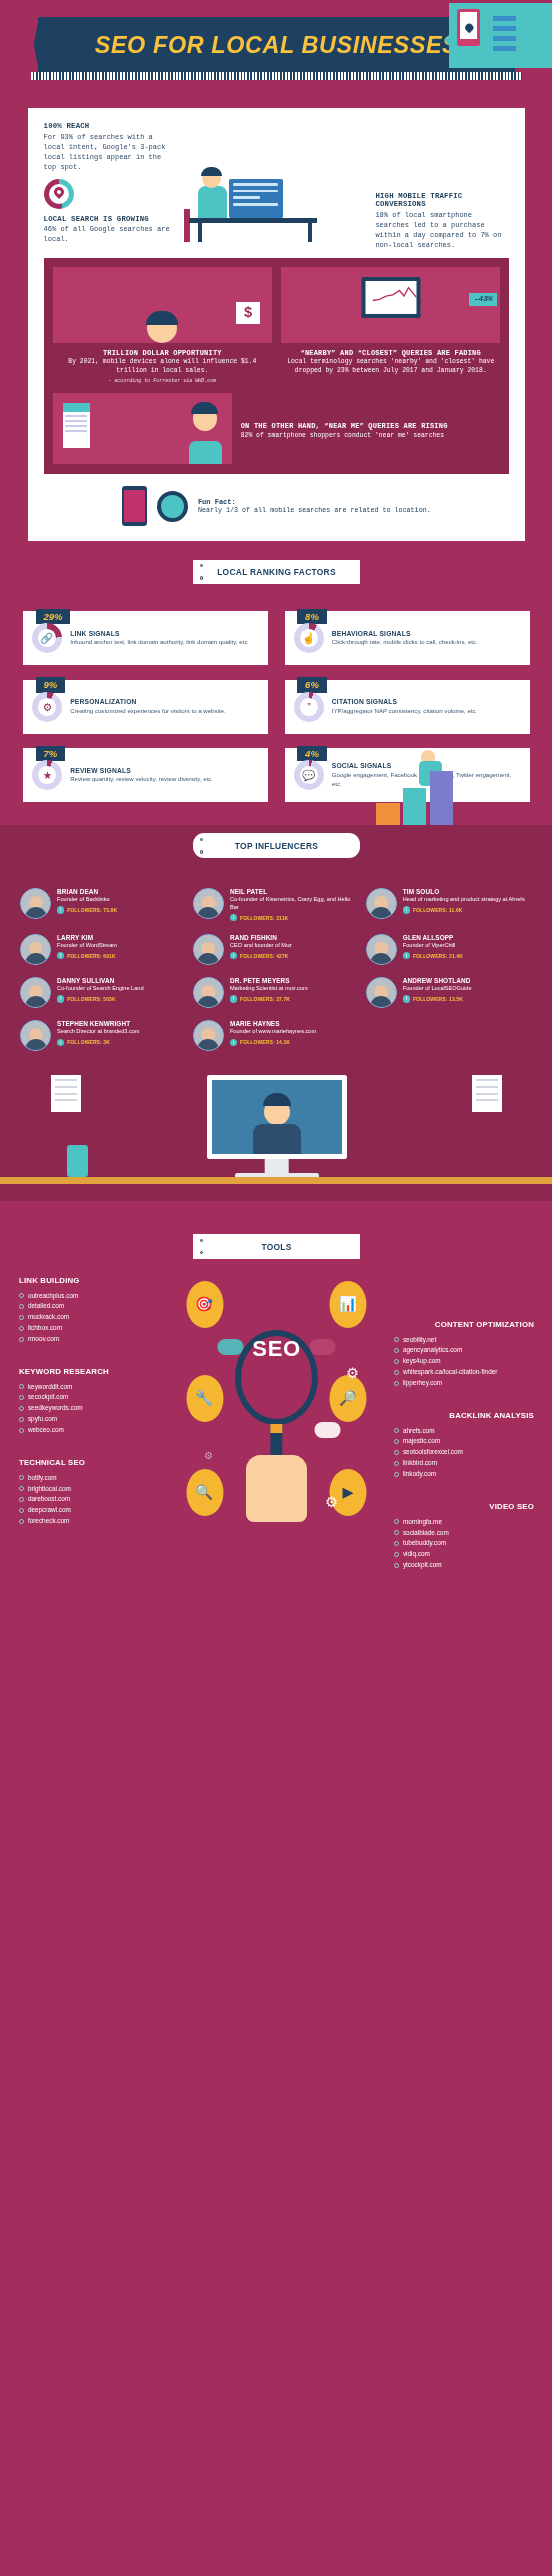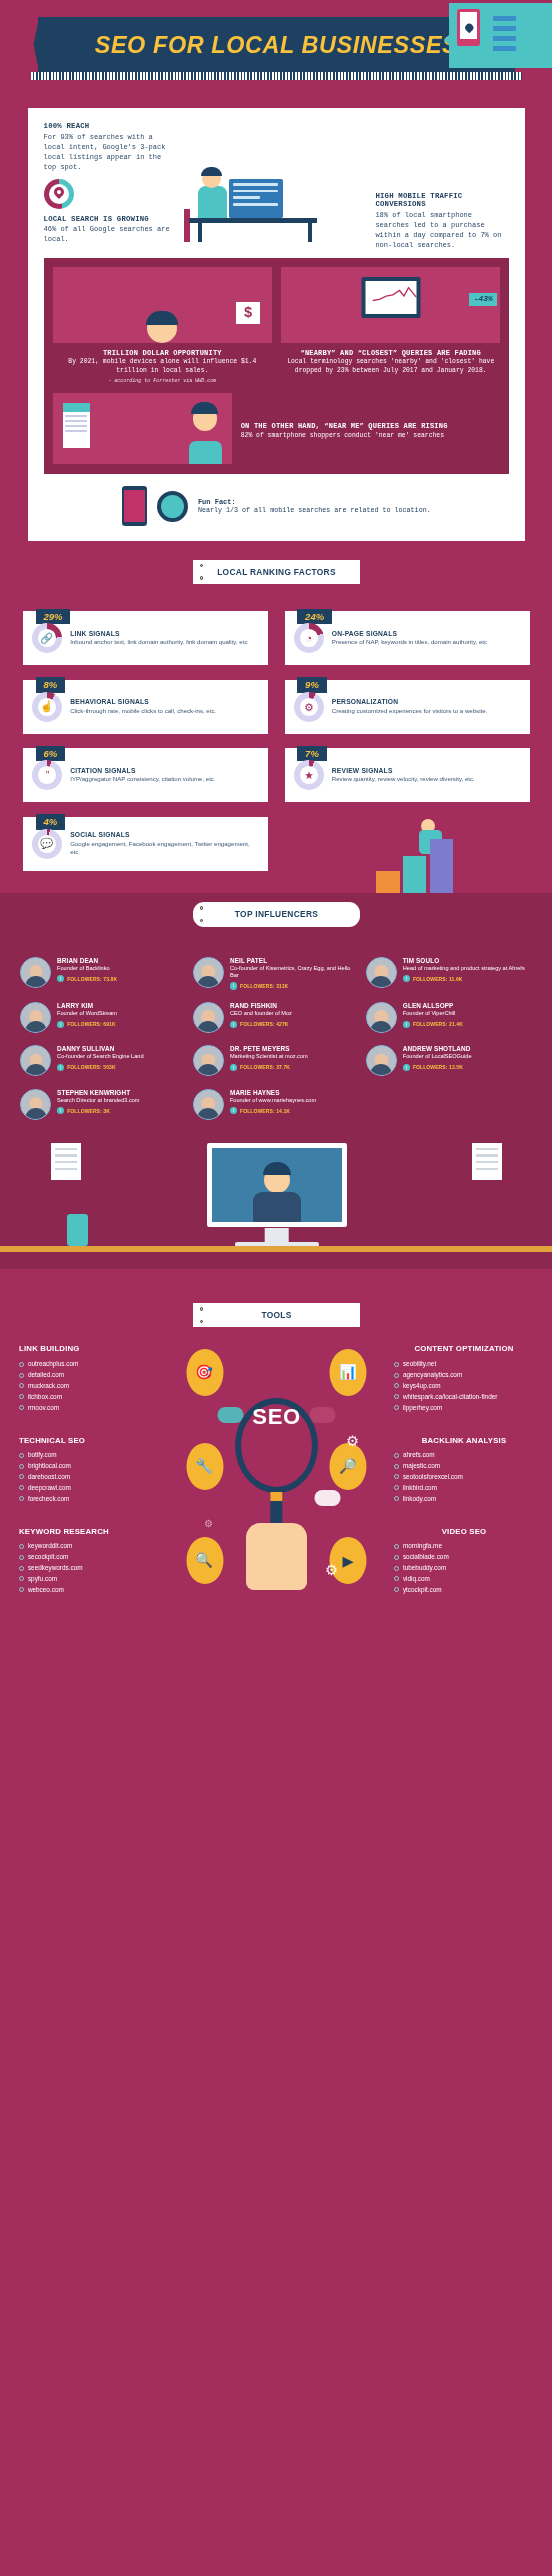--- a/index.html
+++ b/index.html
@@ -162,21 +162,21 @@
   .plant{position:absolute;left:67px;top:84px;width:21px;height:32px;background:#4ec3c3;border-radius:3.3px;}
   .notes{position:absolute;width:30px;height:37px;background:#fff;}
   .notes.n1{left:51px;top:13.4px;} .notes.n2{right:51px;top:13.4px;}
   .notes .l{height:2.2px;background:#cfd6de;margin:4.5px 3.9px;}
 
   
   .tools-section { padding:14.5px 0 22px; }
   .tools-body { position:relative; padding:17px 19px 5.6px; }
   .tools-cols { display:flex; justify-content:space-between; }
   .tcol { width:140px; }
-  .tcol.right { text-align:center; }
+  .tcol.right { text-align:right;margin-top:44px; }
   .tgroup { margin-bottom:22px; }
   .tgroup h3 { color:#fff; font-weight:800; font-size:7.8px; letter-spacing:0.2px;
                text-transform:uppercase; margin-bottom:5.6px; }
   .tgroup ul { list-style:none; }
   .tgroup li { color:#fff; font-size:6.4px; line-height:1.7; display:flex; gap:3.9px; align-items:baseline; }
   .globe { width:5px; height:5px; border-radius:50%; border:0.8px solid #8fd3d3;
            flex:0 0 5px; position:relative; top:0.6px; }
   .tools-center { position:absolute; left:50%; top:22px; transform:translateX(-50%);
                   width:167px; height:240px; }
   .seo-glass { position:absolute; left:50%; top:49px; transform:translateX(-50%);
@@ -345,30 +345,20 @@
           <div class="pct-tab">29%</div>
           <div class="rc-donut" style="background:conic-gradient(#a32d5c 0 87deg,#d6d4f0 87deg 360deg)">
             <span class="rc-ico">🔗</span>
           </div>
           <div>
             <div class="rc-title">LINK SIGNALS</div>
             <div class="rc-body">Inbound anchor text, link domain authority, link domain quality, etc</div>
           </div>
         </div>
         <div class="rank-card">
-          <div class="pct-tab">24%</div>
-          <div class="rc-donut" style="background:conic-gradient(#a32d5c 0 72deg,#d6d4f0 72deg 360deg)">
-            <span class="rc-ico">◔</span>
-          </div>
-          <div>
-            <div class="rc-title">ON-PAGE SIGNALS</div>
-            <div class="rc-body">Presence of NAP, keywords in titles, domain authority, etc</div>
-          </div>
-        </div>
-        <div class="rank-card">
           <div class="pct-tab">8%</div>
           <div class="rc-donut" style="background:conic-gradient(#a32d5c 0 33deg,#d6d4f0 33deg 360deg)">
             <span class="rc-ico">☝</span>
           </div>
           <div>
             <div class="rc-title">BEHAVIORAL SIGNALS</div>
             <div class="rc-body">Click-through rate, mobile clicks to call, check-ins, etc.</div>
           </div>
         </div>
         <div class="rank-card">
@@ -668,20 +658,45 @@
                   <span class="globe"></span>
                   <span>itchbox.com</span>
                 </li>
                 <li>
                   <span class="globe"></span>
                   <span>rmoov.com</span>
                 </li>
               </ul>
             </div>
             <div class="tgroup">
+              <h3>KEYWORD RESEARCH</h3>
+              <ul>
+                <li>
+                  <span class="globe"></span>
+                  <span>keyworddit.com</span>
+                </li>
+                <li>
+                  <span class="globe"></span>
+                  <span>secockpit.com</span>
+                </li>
+                <li>
+                  <span class="globe"></span>
+                  <span>seedkeywords.com</span>
+                </li>
+                <li>
+                  <span class="globe"></span>
+                  <span>spyfu.com</span>
+                </li>
+                <li>
+                  <span class="globe"></span>
+                  <span>webceo.com</span>
+                </li>
+              </ul>
+            </div>
+            <div class="tgroup">
               <h3>TECHNICAL SEO</h3>
               <ul>
                 <li>
                   <span class="globe"></span>
                   <span>botify.com</span>
                 </li>
                 <li>
                   <span class="globe"></span>
                   <span>brightlocal.com</span>
                 </li>
@@ -689,45 +704,20 @@
                   <span class="globe"></span>
                   <span>dareboost.com</span>
                 </li>
                 <li>
                   <span class="globe"></span>
                   <span>deepcrawl.com</span>
                 </li>
                 <li>
                   <span class="globe"></span>
                   <span>forecheck.com</span>
-                </li>
-              </ul>
-            </div>
-            <div class="tgroup">
-              <h3>KEYWORD RESEARCH</h3>
-              <ul>
-                <li>
-                  <span class="globe"></span>
-                  <span>keyworddit.com</span>
-                </li>
-                <li>
-                  <span class="globe"></span>
-                  <span>secockpit.com</span>
-                </li>
-                <li>
-                  <span class="globe"></span>
-                  <span>seedkeywords.com</span>
-                </li>
-                <li>
-                  <span class="globe"></span>
-                  <span>spyfu.com</span>
-                </li>
-                <li>
-                  <span class="globe"></span>
-                  <span>webceo.com</span>
                 </li>
               </ul>
             </div>
           </div>
         <div class="tcol right" id="tools-right">
             <div class="tgroup">
               <h3>CONTENT OPTIMIZATION</h3>
               <ul>
                 <li>
                   <span class="globe"></span>

